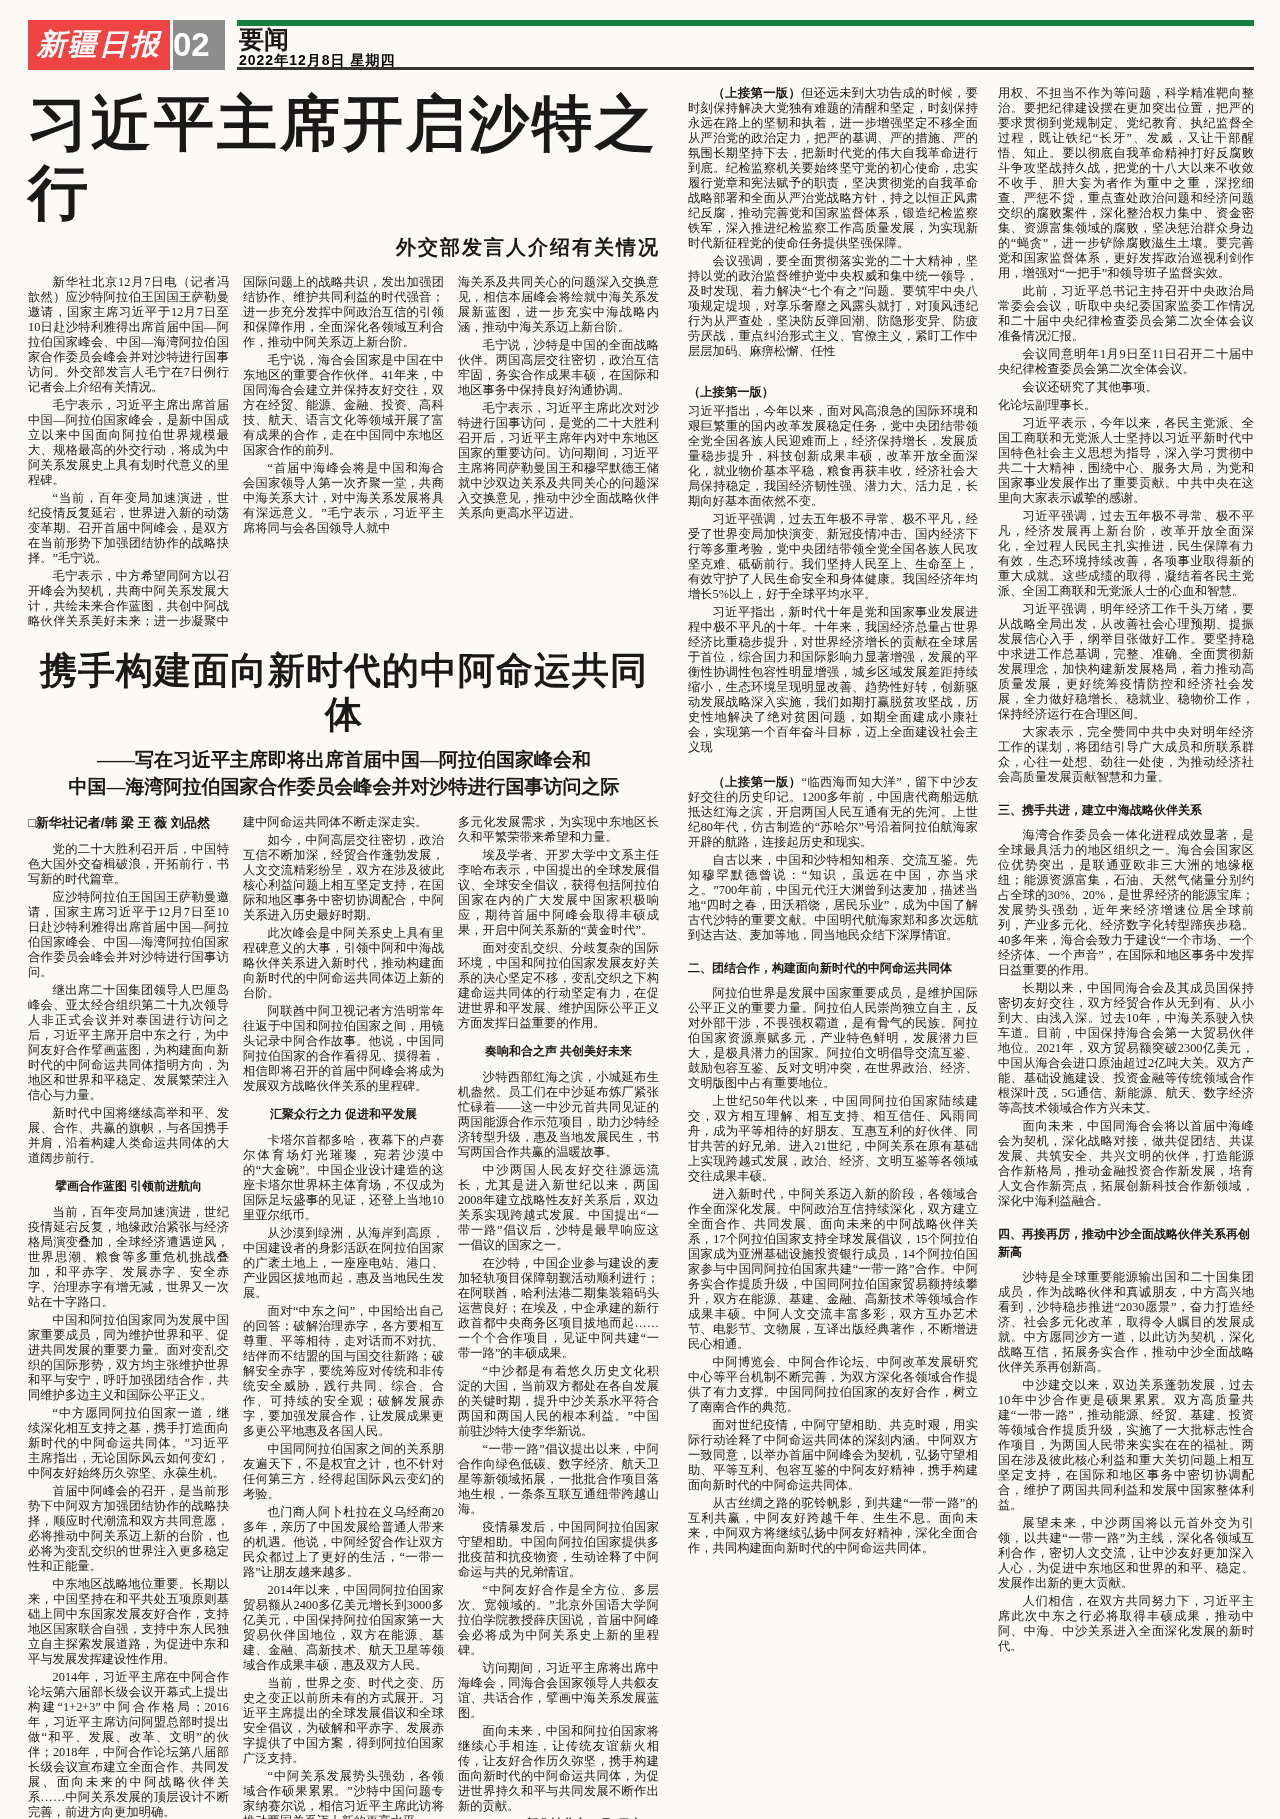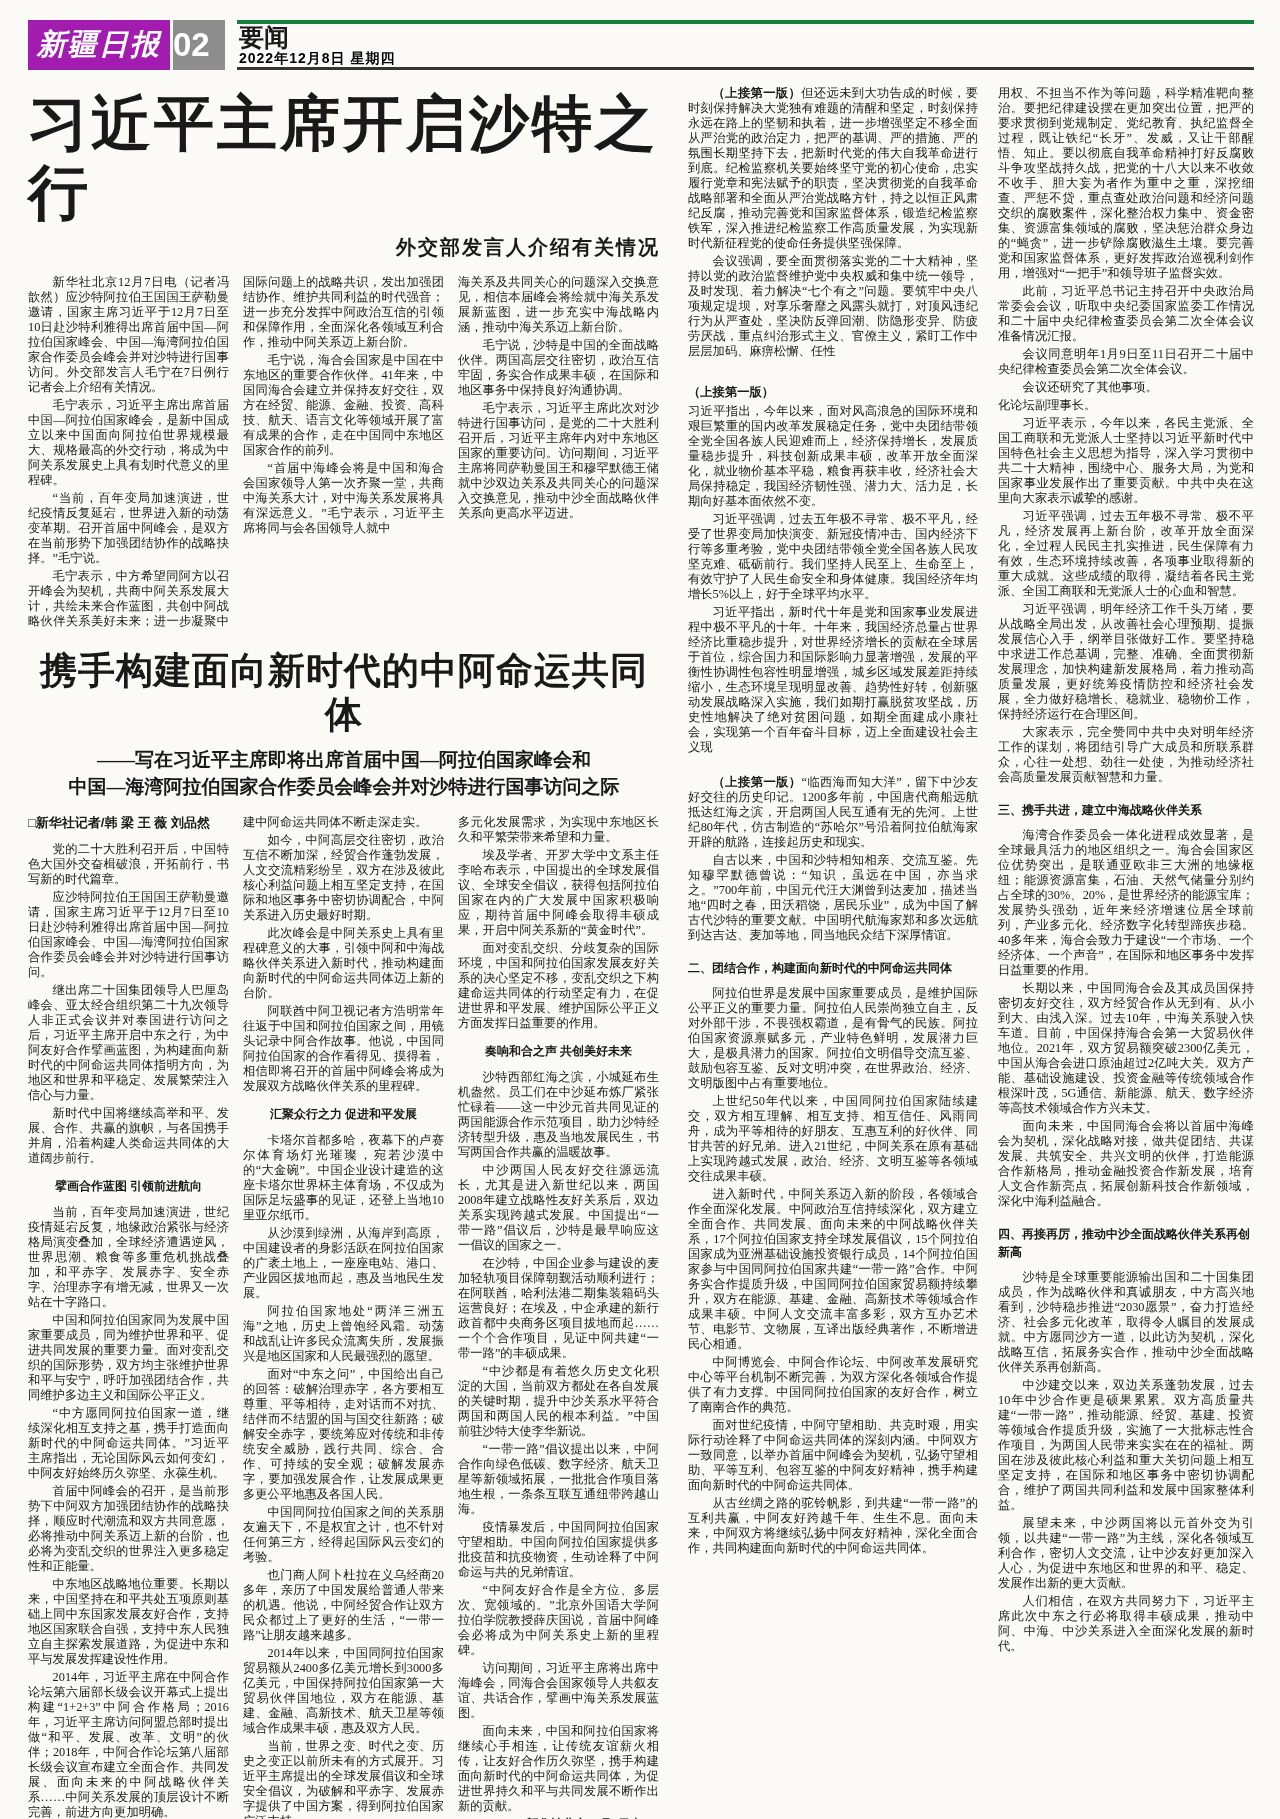--- a/index.html
+++ b/index.html
@@ -6,21 +6,21 @@
   body{width:1280px;height:1819px;background:#fbfaf6;color:#191919;overflow:hidden;
        font-family:"Liberation Serif","DejaVu Serif",serif;}
   .page{position:relative;width:1226px;height:1779px;margin:0 26px 0 28px;padding-top:20px;}
   
   .masthead{display:flex;align-items:stretch;height:50px;}
   .logo-box{width:142px;background:#c21d22;color:#fff;display:flex;align-items:center;justify-content:center;
             font-weight:900;font-size:29px;letter-spacing:2px;transform:skewX(0);
             font-family:"Liberation Serif","DejaVu Serif",serif;font-style:italic;}
   .page-box{width:52px;margin-left:3px;background:#8d8d8d;color:#fff;display:flex;align-items:center;
             font-family:"Liberation Sans","DejaVu Sans",sans-serif;font-size:33px;font-weight:700;}
-  .mast-right{flex:1;margin-left:12px;border-top:4px solid #15803d;border-bottom:3px solid #343434;
+  .mast-right{flex:1;margin-left:12px;border-top:6px solid #15803d;border-bottom:3px solid #343434;
               padding:0 2px 2px 2px;display:flex;flex-direction:column;justify-content:space-between;}
   .section-name{font-family:"Liberation Sans","DejaVu Sans",sans-serif;font-weight:900;font-size:25px;line-height:26px;}
   .date-line{font-family:"Liberation Sans","DejaVu Sans",sans-serif;font-weight:700;font-size:14px;line-height:16px;letter-spacing:1px;color:#000000;}
   
   .content{display:flex;margin-top:16px;}
   .left-region{width:632px;}
   .right-region{width:566px;margin-left:28px;display:flex;}
   
   .a1-title{margin:4px 0 6px;text-align:left;font-size:60px;font-weight:900;letter-spacing:3px;line-height:1.15;}
   .a1-sub{text-align:right;font-size:20px;font-weight:700;margin-bottom:14px;letter-spacing:2px;}
@@ -51,21 +51,21 @@
   .blk.h2{font-size:12px;font-weight:900;text-align:left;text-indent:0;margin:17px 0 9px;line-height:1.45;}
   .blk.by{font-family:"Liberation Sans","DejaVu Sans",sans-serif;font-weight:700;font-size:13px;text-indent:0;margin:2px 0 12px;}
   .blk.end{text-align:right;font-weight:700;padding-right:4px;margin-top:2px;}
 </style>
 </head>
 <body>
 
 <div class="page">
 
   <header class="masthead">
-    <div class="logo-box" style="background: #a21caf;">
+    <div class="logo-box" style="background: #ef4444;">
       <span>新疆日报</span>
     </div>
     <div class="page-box" style="background: rgb(141, 141, 141);">
       <span>02</span>
     </div>
     <div class="mast-right">
       <div class="section-name">要闻</div>
       <div class="date-line">2022年12月8日 星期四</div>
     </div>
   </header>
@@ -118,21 +118,20 @@
               <p class="blk p">2020年，在中阿合作论坛第九届部长级会议上，双方一致决定召开中阿峰会，建立更加全面的中阿合作机制。一粒种子破土而出，在精心浇灌下长成枝繁叶茂的大树。</p>
             </div>
           <div class="col">
               <p class="blk pc">建中阿命运共同体不断走深走实。</p>
               <p class="blk p">如今，中阿高层交往密切，政治互信不断加深，经贸合作蓬勃发展，人文交流精彩纷呈，双方在涉及彼此核心利益问题上相互坚定支持，在国际和地区事务中密切协调配合，中阿关系进入历史最好时期。</p>
               <p class="blk p">此次峰会是中阿关系史上具有里程碑意义的大事，引领中阿和中海战略伙伴关系进入新时代，推动构建面向新时代的中阿命运共同体迈上新的台阶。</p>
               <p class="blk p">阿联酋中阿卫视记者方浩明常年往返于中国和阿拉伯国家之间，用镜头记录中阿合作故事。他说，中国同阿拉伯国家的合作看得见、摸得着，相信即将召开的首届中阿峰会将成为发展双方战略伙伴关系的里程碑。</p>
               <h3 class="blk h">汇聚众行之力  促进和平发展</h3>
               <p class="blk p">卡塔尔首都多哈，夜幕下的卢赛尔体育场灯光璀璨，宛若沙漠中的“大金碗”。中国企业设计建造的这座卡塔尔世界杯主体育场，不仅成为国际足坛盛事的见证，还登上当地10里亚尔纸币。</p>
               <p class="blk p">从沙漠到绿洲，从海岸到高原，中国建设者的身影活跃在阿拉伯国家的广袤土地上，一座座电站、港口、产业园区拔地而起，惠及当地民生发展。</p>
-              <p class="blk p">阿拉伯国家地处“两洋三洲五海”之地，历史上曾饱经风霜。动荡和战乱让许多民众流离失所，发展振兴是地区国家和人民最强烈的愿望。</p>
               <p class="blk p">面对“中东之问”，中国给出自己的回答：破解治理赤字，各方要相互尊重、平等相待，走对话而不对抗、结伴而不结盟的国与国交往新路；破解安全赤字，要统筹应对传统和非传统安全威胁，践行共同、综合、合作、可持续的安全观；破解发展赤字，要加强发展合作，让发展成果更多更公平地惠及各国人民。</p>
               <p class="blk p">中国同阿拉伯国家之间的关系朋友遍天下，不是权宜之计，也不针对任何第三方，经得起国际风云变幻的考验。</p>
               <p class="blk p">也门商人阿卜杜拉在义乌经商20多年，亲历了中国发展给普通人带来的机遇。他说，中阿经贸合作让双方民众都过上了更好的生活，“一带一路”让朋友越来越多。</p>
               <p class="blk p">2014年以来，中国同阿拉伯国家贸易额从2400多亿美元增长到3000多亿美元，中国保持阿拉伯国家第一大贸易伙伴国地位，双方在能源、基建、金融、高新技术、航天卫星等领域合作成果丰硕，惠及双方人民。</p>
               <p class="blk p">当前，世界之变、时代之变、历史之变正以前所未有的方式展开。习近平主席提出的全球发展倡议和全球安全倡议，为破解和平赤字、发展赤字提供了中国方案，得到阿拉伯国家广泛支持。</p>
               <p class="blk p">“中阿关系发展势头强劲，各领域合作硕果累累。”沙特中国问题专家纳赛尔说，相信习近平主席此访将推动两国关系迈上新的更高水平。</p>
             </div>
           <div class="col">
               <p class="blk pc">多元化发展需求，为实现中东地区长久和平繁荣带来希望和力量。</p>
               <p class="blk p">埃及学者、开罗大学中文系主任李哈布表示，中国提出的全球发展倡议、全球安全倡议，获得包括阿拉伯国家在内的广大发展中国家积极响应，期待首届中阿峰会取得丰硕成果，开启中阿关系新的“黄金时代”。</p>

